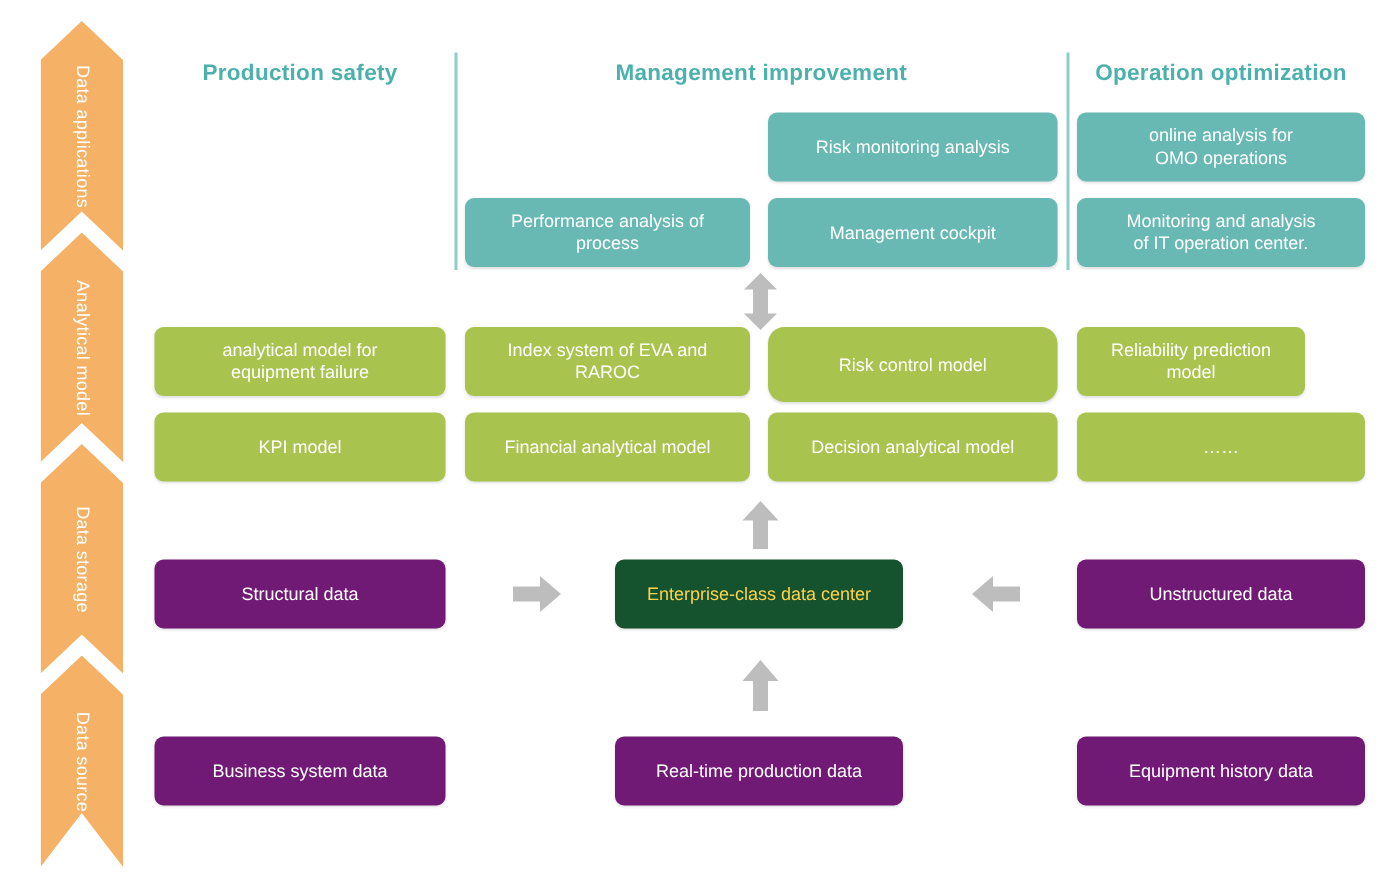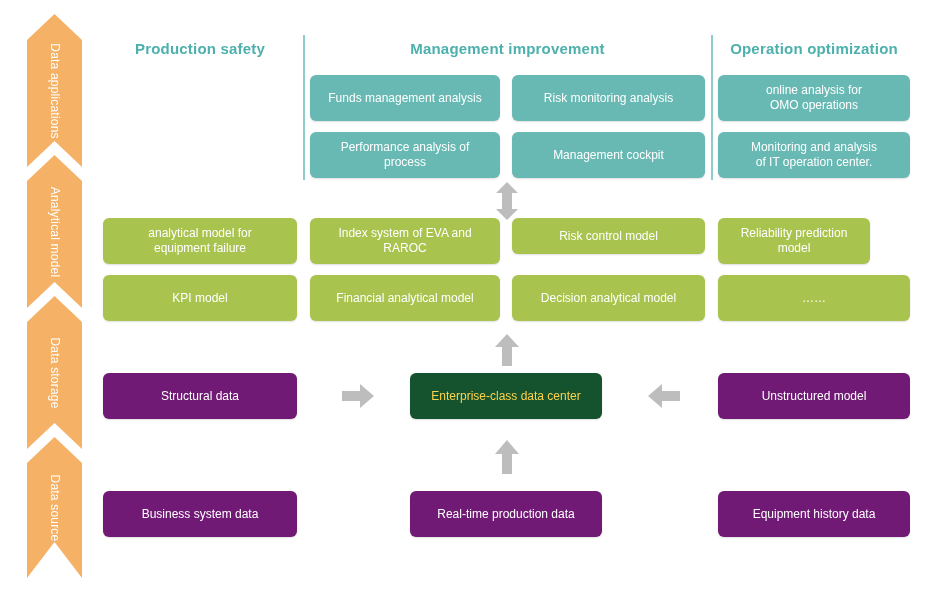--- a/index.html
+++ b/index.html
@@ -119,23 +119,20 @@
   <div class="col-header" style="left:310px; width:395px;">
     <span>Management improvement</span>
   </div>
   <div class="col-header" style="left:718px; width:192px;">
     <span>Operation optimization</span>
   </div>
 
   <div class="col-divider" style="left:303px; top:35px; height:145px;"></div>
   <div class="col-divider" style="left:711px; top:35px; height:145px;"></div>
 
-  <div class="node teal" style="left:310px; top:75px; width:190px; height:46px;">
-    <span>Funds management analysis</span>
-  </div>
   <div class="node teal" style="left:512px; top:75px; width:193px; height:46px;">
     <span>Risk monitoring analysis</span>
   </div>
   <div class="node teal" style="left:718px; top:75px; width:192px; height:46px;">
     <span>online analysis for<br>OMO operations</span>
   </div>
 
   <div class="node teal" style="left:310px; top:132px; width:190px; height:46px;">
     <span>Performance analysis of process</span>
   </div>
@@ -151,21 +148,21 @@
       <polygon points="13,0 24,11 18,11 18,27 24,27 13,38 2,27 8,27 8,11 2,11" fill="#bdbdbd"></polygon>
     </svg>
   </div>
 
   <div class="node green" style="left:103px; top:218px; width:194px; height:46px;">
     <span>analytical model for<br>equipment failure</span>
   </div>
   <div class="node green" style="left:310px; top:218px; width:190px; height:46px;">
     <span>Index system of EVA and RAROC</span>
   </div>
-  <div class="node green" style="left:512px; top:218px; width:193px; height:36px;">
+  <div class="node green" style="left:512px; top:218px; width:193px; height:50px;border-radius:11px;">
     <span>Risk control model</span>
   </div>
   <div class="node green" style="left:718px; top:218px; width:152px; height:46px;">
     <span>Reliability prediction model</span>
   </div>
 
   <div class="node green" style="left:103px; top:275px; width:194px; height:46px;">
     <span>KPI model</span>
   </div>
   <div class="node green" style="left:310px; top:275px; width:190px; height:46px;">
@@ -198,21 +195,21 @@
     <span>Enterprise-class data center</span>
   </div>
 
   <div class="arrow" style="left:648px; top:383px;">
     <svg width="32" height="26" viewBox="0 0 32 26">
       <polygon points="32,8 14,8 14,1 0,13 14,25 14,18 32,18" fill="#bdbdbd"></polygon>
     </svg>
   </div>
 
   <div class="node blue" style="left:718px; top:373px; width:192px; height:46px;">
-    <span>Unstructured model</span>
+    <span>Unstructured data</span>
   </div>
 
   <div class="arrow" style="left:494px; top:440px;">
     <svg width="26" height="34" viewBox="0 0 26 34">
       <polygon points="13,0 25,14 18,14 18,34 8,34 8,14 1,14" fill="#bdbdbd"></polygon>
     </svg>
   </div>
 
   <div class="node blue" style="left:103px; top:491px; width:194px; height:46px;">
     <span>Business system data</span>

